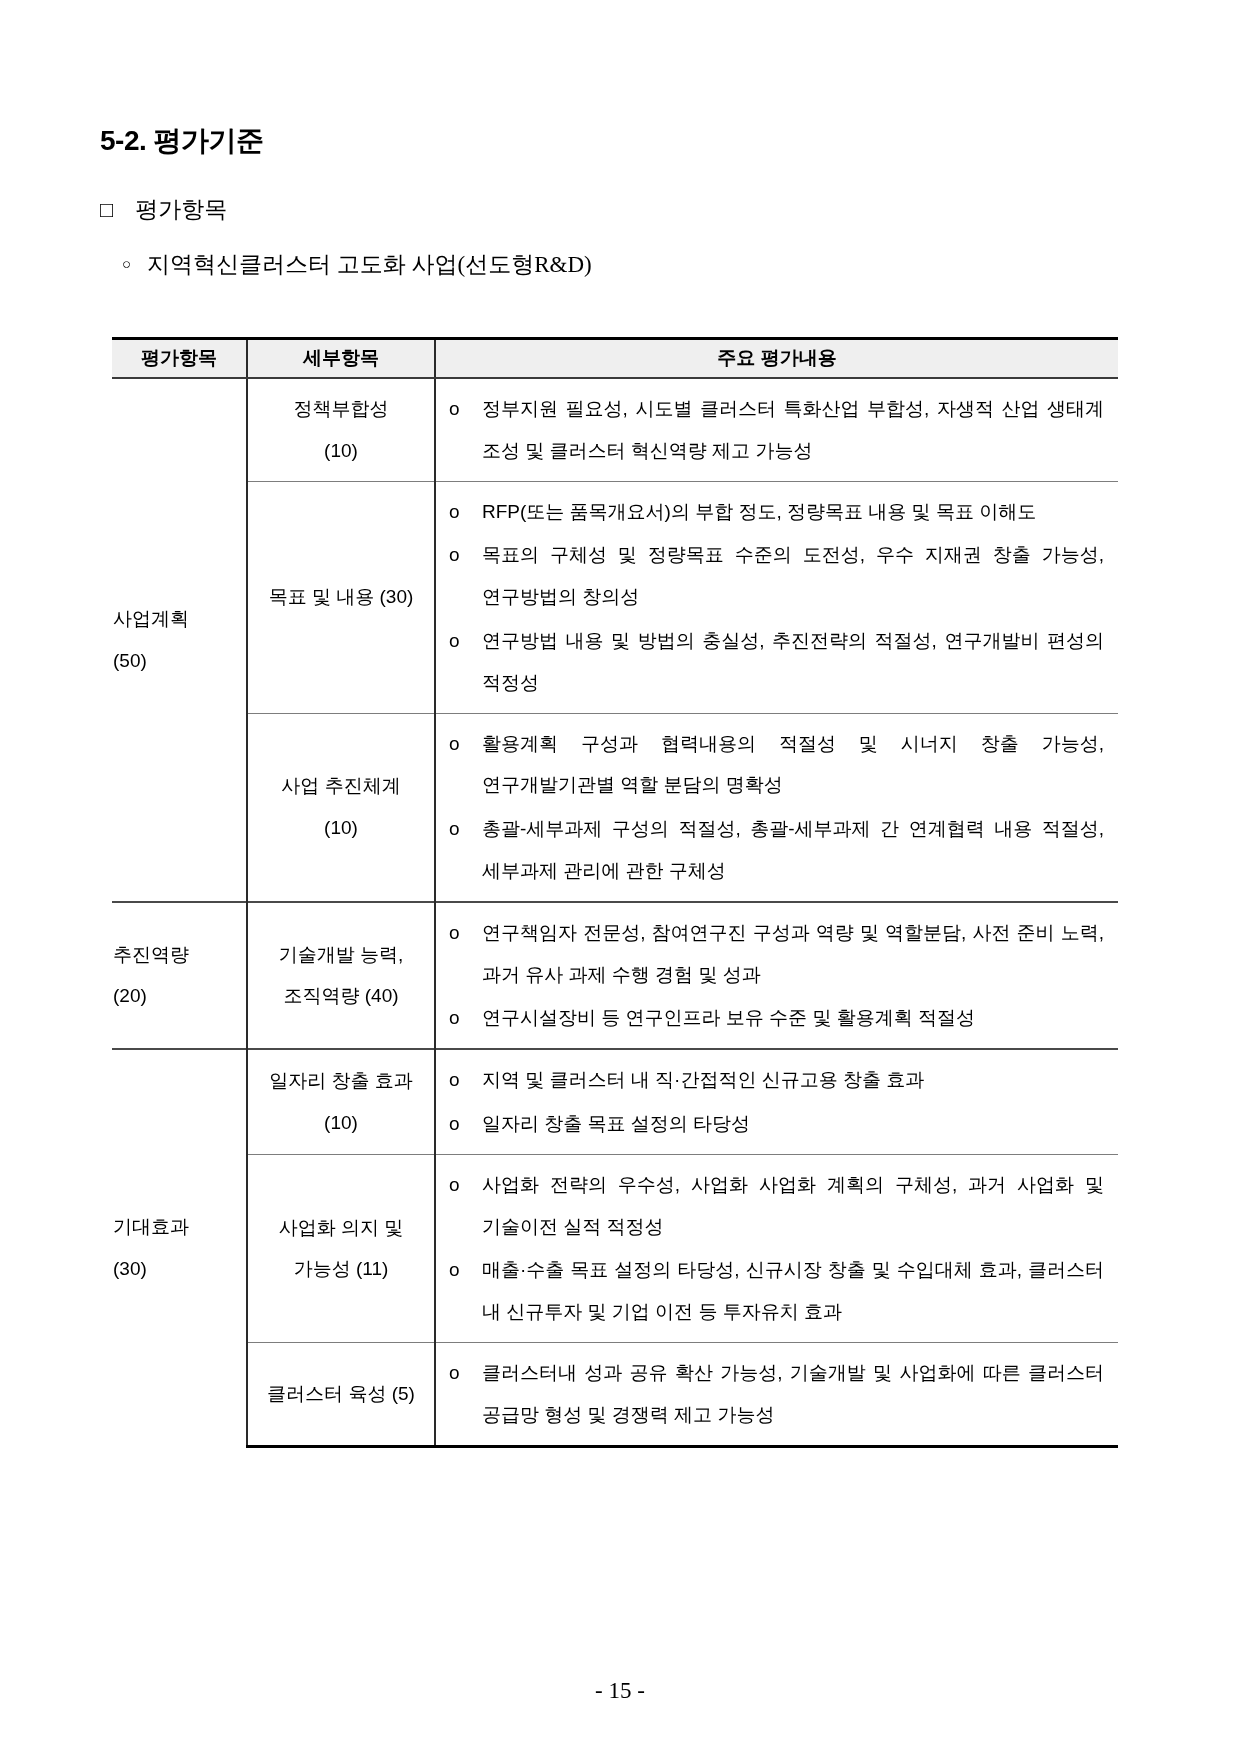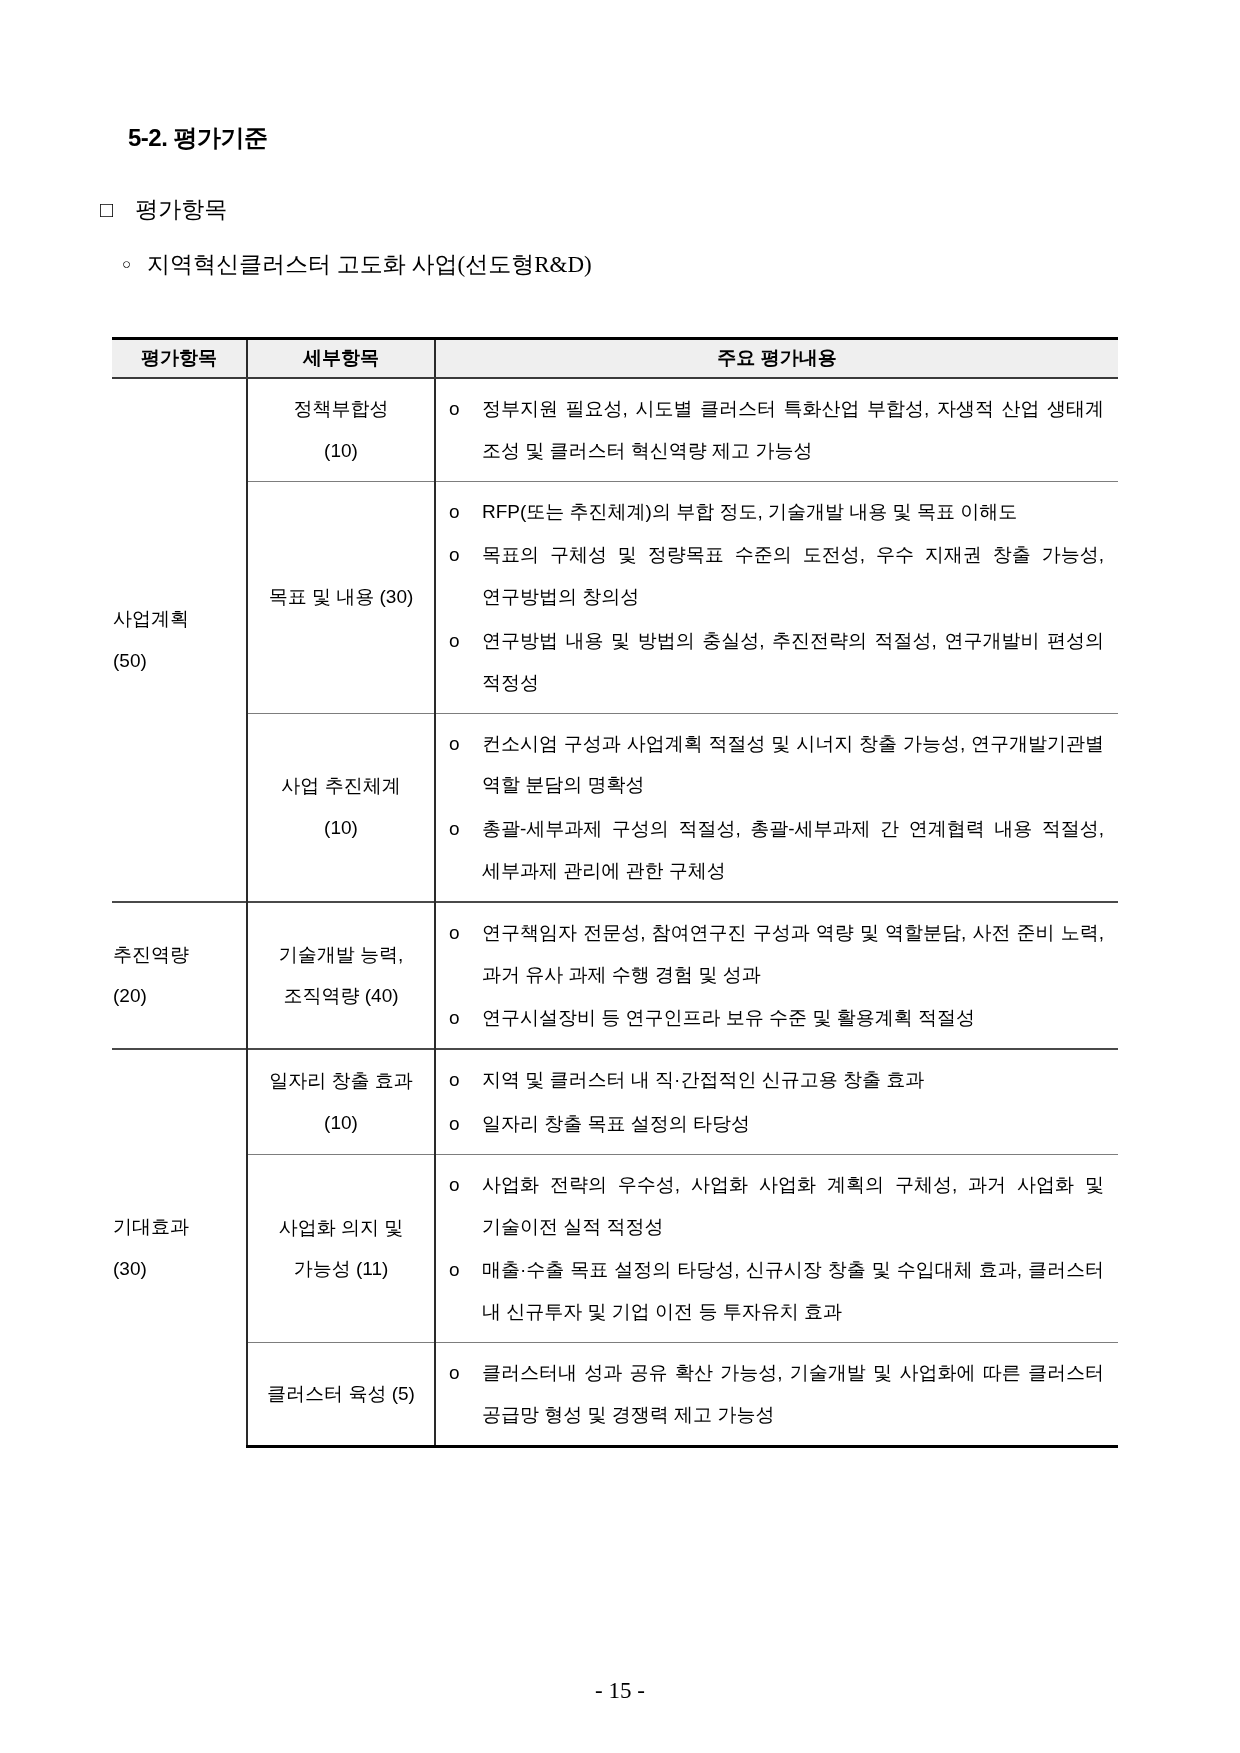--- a/index.html
+++ b/index.html
@@ -9,25 +9,24 @@
     height: 1753px;
     background: #ffffff;
     font-family: "Liberation Sans", sans-serif;
     color: #000000;
     overflow: hidden;
   }
   .doc-title {
     position: absolute;
     left: 100px;
     top: 122px;
-    font-size: 24px;
+    font-size: 28px;
     font-weight: 800;
     letter-spacing: -0.5px;
     font-family: "Liberation Sans", sans-serif;
-    margin-left: 28px;
   }
   .section-line {
     position: absolute;
     left: 100px;
     top: 194px;
     font-size: 23px;
     font-family: "Liberation Serif", serif;
     display: flex;
     align-items: center;
     gap: 22px;
@@ -157,39 +156,39 @@
             <span class="bm">o</span>
             <span class="bt">정부지원 필요성, 시도별 클러스터 특화산업 부합성, 자생적 산업 생태계 조성 및 클러스터 혁신역량 제고 가능성</span>
           </div>
         </td>
       </tr>
       <tr>
         <td class="sub">목표 및 내용 (30)</td>
         <td class="content">
           <div class="bullet">
             <span class="bm">o</span>
-            <span class="bt">RFP(또는 추진체계)의 부합 정도, 기술개발 내용 및 목표 이해도</span>
+            <span class="bt">RFP(또는 품목개요서)의 부합 정도, 정량목표 내용 및 목표 이해도</span>
           </div>
           <div class="bullet">
             <span class="bm">o</span>
             <span class="bt">목표의 구체성 및 정량목표 수준의 도전성, 우수 지재권 창출 가능성, 연구방법의 창의성</span>
           </div>
           <div class="bullet">
             <span class="bm">o</span>
             <span class="bt">연구방법 내용 및 방법의 충실성, 추진전략의 적절성, 연구개발비 편성의 적정성</span>
           </div>
         </td>
       </tr>
       <tr>
         <td class="sub">사업 추진체계
 (10)</td>
         <td class="content">
           <div class="bullet">
             <span class="bm">o</span>
-            <span class="bt">컨소시엄 구성과 사업계획 적절성 및 시너지 창출 가능성, 연구개발기관별 역할 분담의 명확성</span>
+            <span class="bt">활용계획 구성과 협력내용의 적절성 및 시너지 창출 가능성, 연구개발기관별 역할 분담의 명확성</span>
           </div>
           <div class="bullet">
             <span class="bm">o</span>
             <span class="bt">총괄-세부과제 구성의 적절성, 총괄-세부과제 간 연계협력 내용 적절성, 세부과제 관리에 관한 구체성</span>
           </div>
         </td>
       </tr>
 
       <tr class="gstart">
         <td class="cat">추진역량

